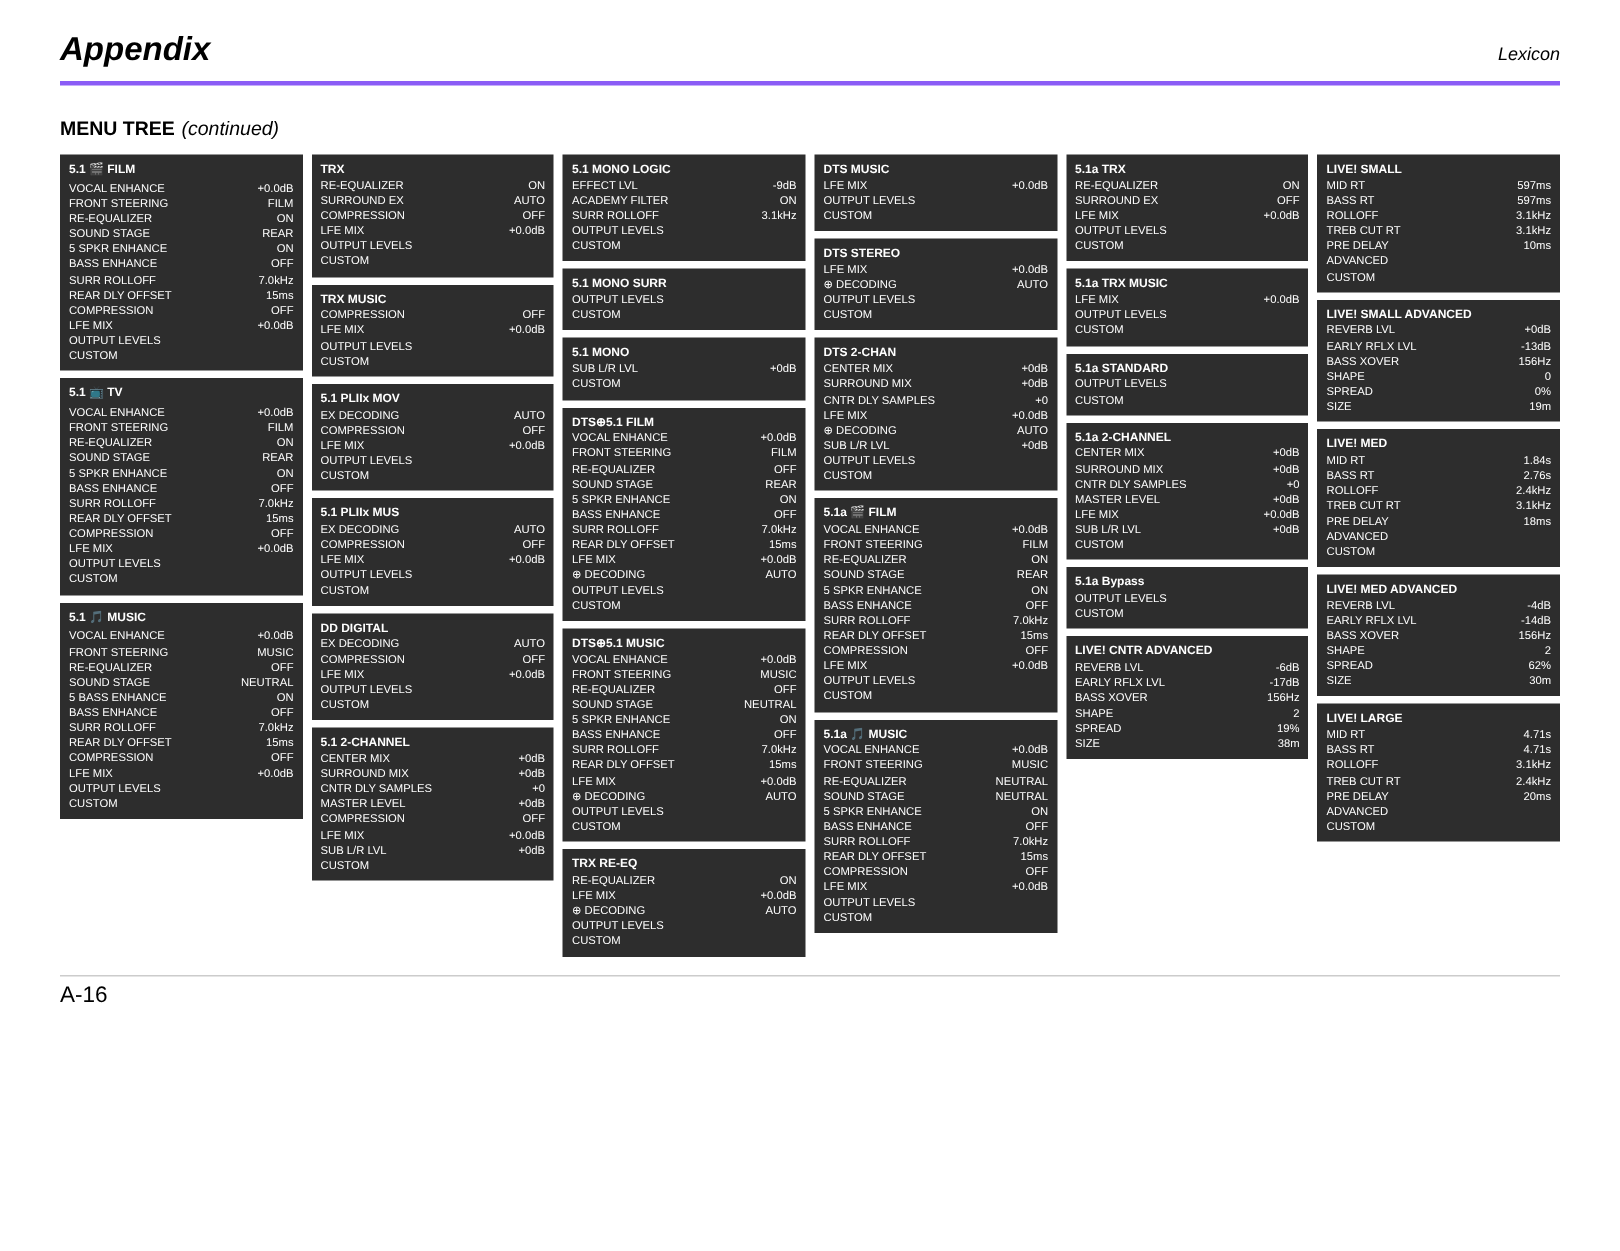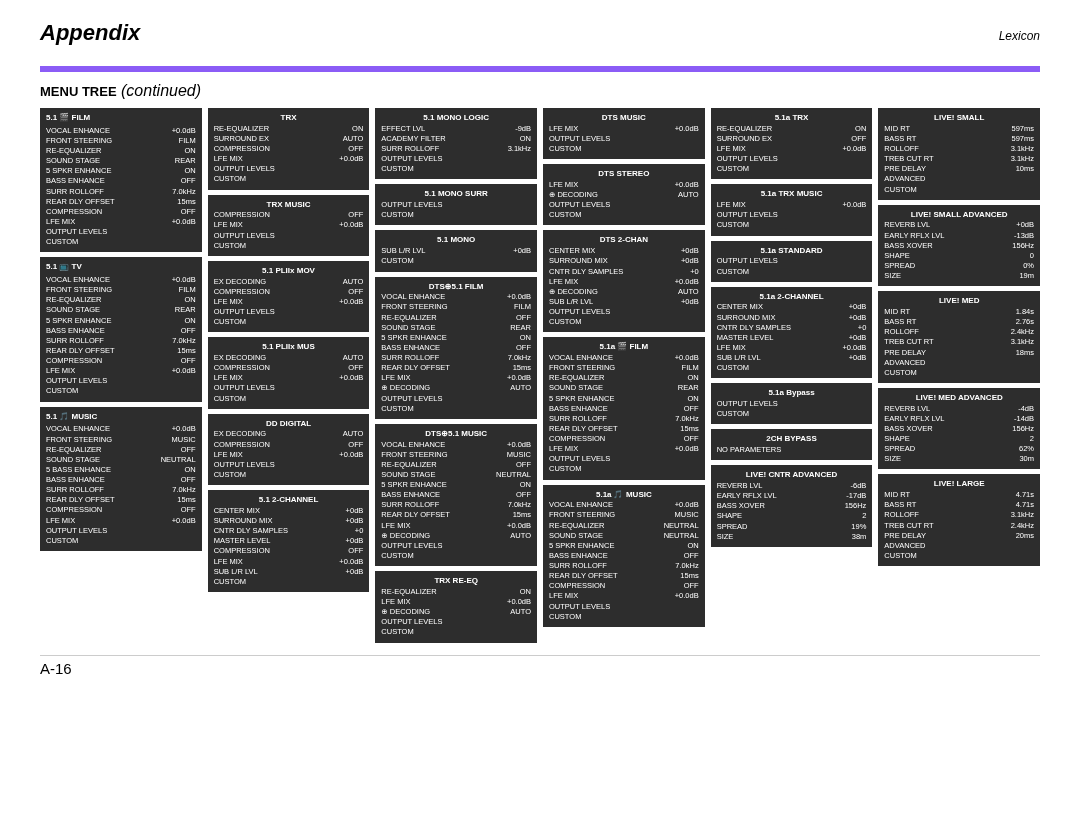--- a/index.html
+++ b/index.html
@@ -8,41 +8,41 @@
       font-family: Arial, Helvetica, sans-serif;
       width: 1080px;
       min-height: 834px;
       padding: 20px 40px;
       color: #000;
     }
     .page-header {
       display: flex;
       justify-content: space-between;
       align-items: baseline;
-      margin-bottom: 10px;
-      border-bottom: 6px solid #8b5cf6;
-      padding-bottom: 20px;
+      margin-bottom: 20px;
+      border-bottom: 3px solid #8b5cf6;
+      padding-bottom: 8px;
     }
     .page-title {
       font-style: italic;
       font-size: 22px;
       font-weight: bold;
     }
     .page-brand {
       font-style: italic;
       font-size: 12px;
     }
     .menu-tree-label {
       font-weight: bold;
       font-size: 13px;
     }
     .menu-tree-continued {
       font-weight: normal;
       font-style: italic;
-      font-size: 16px;
+      font-size: 13px;
     }
     .columns-container {
       display: flex;
       gap: 6px;
       flex-wrap: nowrap;
     }
     .column {
       display: flex;
       flex-direction: column;
       gap: 5px;
@@ -63,21 +63,20 @@
       font-size: 15px;
     }
     .box-header-row {
       display: flex;
       justify-content: space-between;
       margin-bottom: 2px;
     }
     .box-title-text {
       font-weight: bold;
       font-size: 8px;
-      text-align: center;
     }
     .row {
       display: flex;
       justify-content: space-between;
       width: 100%;
     }
   </style>
 </head>
 <body>
 
@@ -722,24 +721,20 @@
           </div>
         <div>CUSTOM</div>
       </div>
 
       <div class="menu-box">
         <div class="box-title-text">5.1a Bypass</div>
         <div>OUTPUT LEVELS</div>
         <div>CUSTOM</div>
       </div>
 
-      <div class="menu-box">
-        <div class="box-title-text">2CH BYPASS</div>
-        <div>NO PARAMETERS</div>
-      </div>
 
       <div class="menu-box">
         <div class="box-title-text">LIVE! CNTR ADVANCED</div>
         <div class="row">
             <span>REVERB LVL</span>
             <span>-6dB</span>
           </div>
         <div class="row">
             <span>EARLY RFLX LVL</span>
             <span>-17dB</span>

